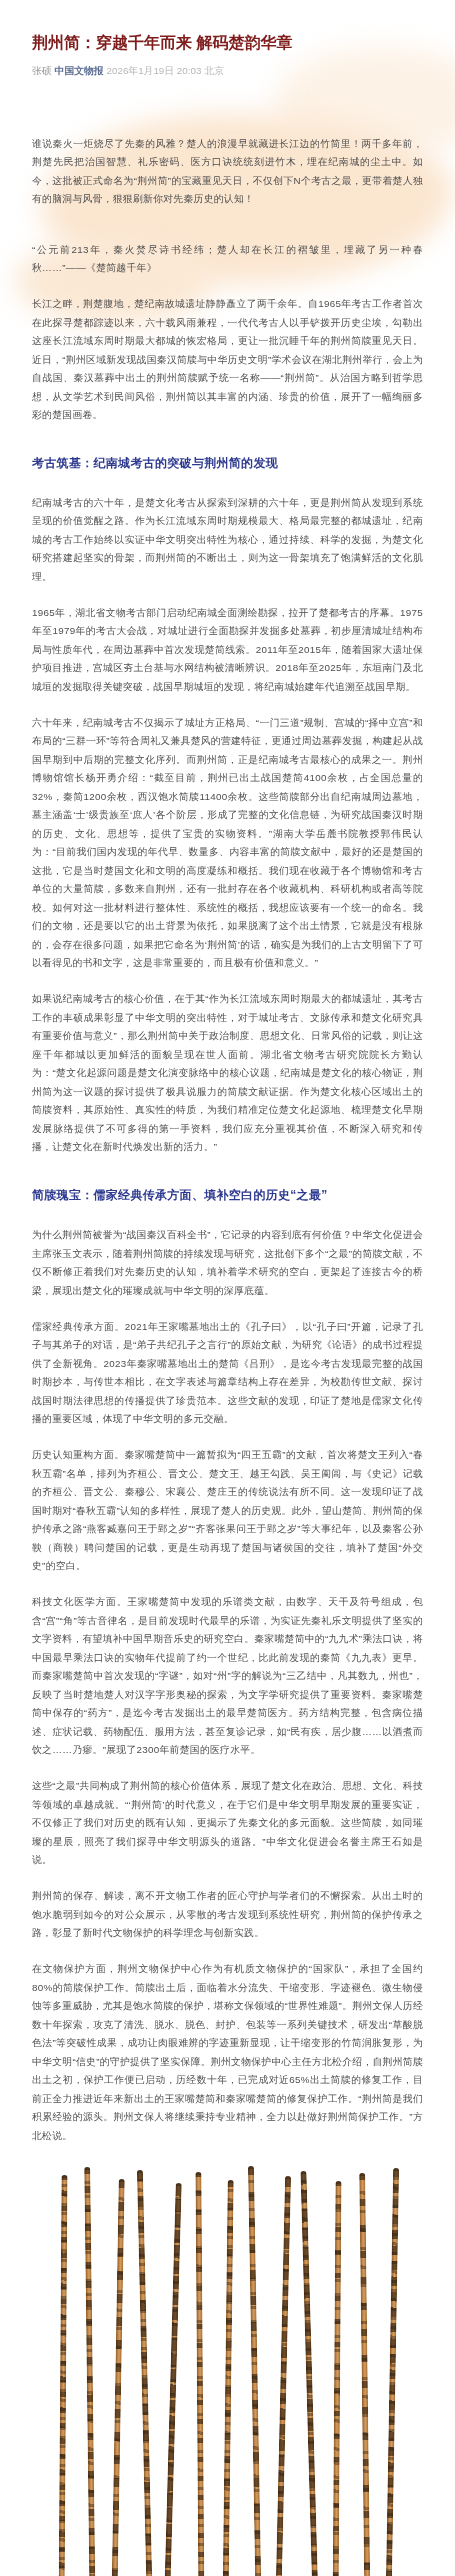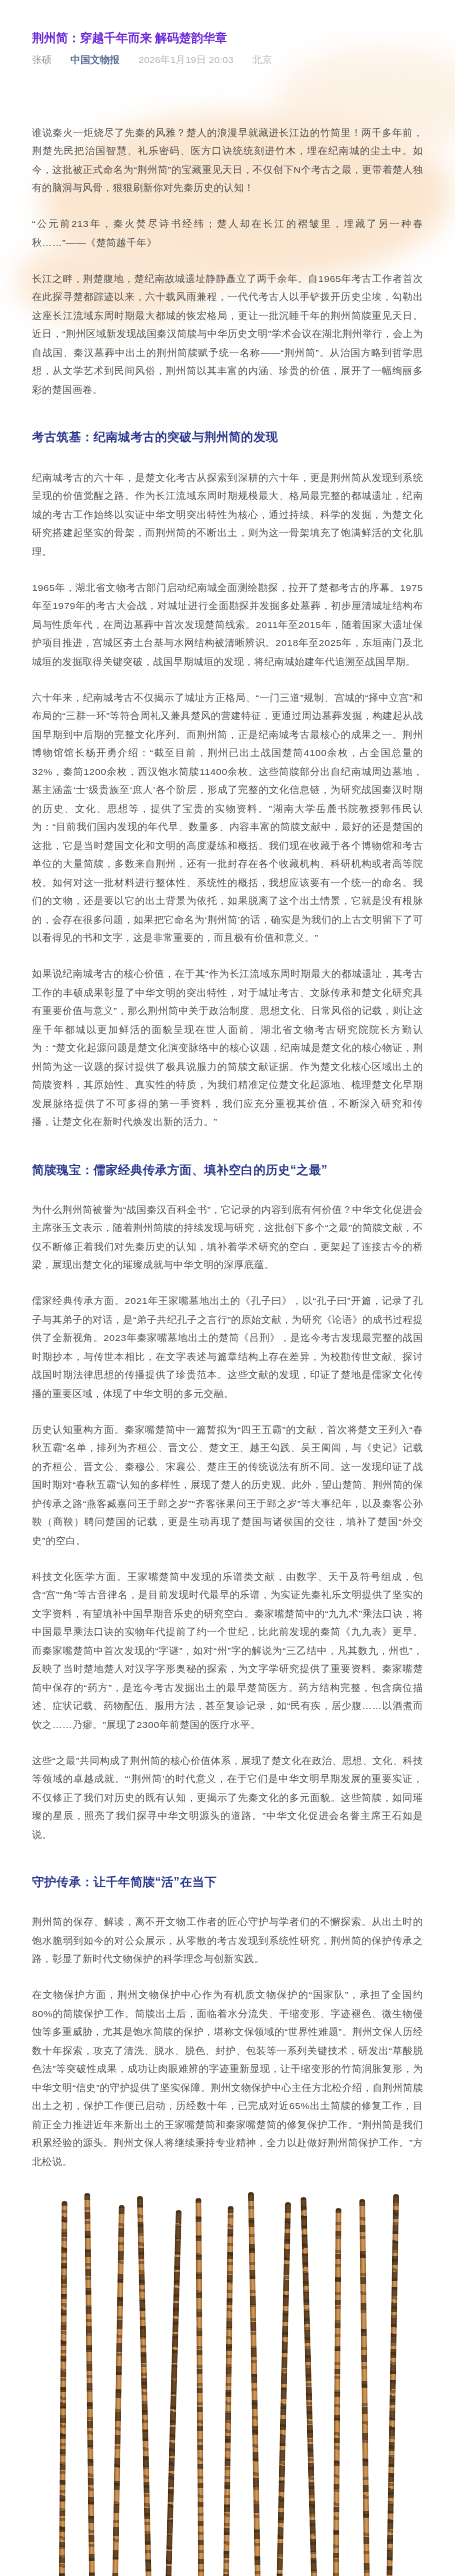--- a/index.html
+++ b/index.html
@@ -9,33 +9,33 @@
     font-family:"Liberation Sans","DejaVu Sans",sans-serif;
   }
   .content{position:relative;padding:0 32px;}
   
   .blob{position:absolute;filter:blur(13.4px);z-index:0;}
   .blob-1{background:#fdf2e6;width:216px;height:108px;right:-36px;top:47px;border-radius:50%;}
   .blob-2{background:#fbe6d0;width:412px;height:170px;left:41px;top:114px;border-radius:45% 55% 50% 50%/55% 45% 55% 45%;}
   .blob-3{background:#fbe8d4;width:196px;height:88px;left:15.5px;top:237px;border-radius:50%;}
   .page-title{
     position:relative;z-index:1;
-    padding-top:21.6px;font-size:12px;line-height:1.35;font-weight:bold;color:#6d28d9;font-family:Liberation Serif, serif;
+    padding-top:21.6px;font-size:16px;line-height:1.35;font-weight:bold;color:#7f1d1d;
   }
   .byline{
     position:relative;z-index:1;
-    margin-top:0;font-size:9.8px;color:#b6b6b6;display:flex;gap:19px;align-items:baseline;
+    margin-top:0;font-size:9.8px;color:#b6b6b6;display:flex;gap:3px;align-items:baseline;
   }
   .byline .author{color:#9a9a9a;}
   .byline .account{color:#5d6f94;font-weight:bold;cursor:pointer;}
   .article{position:relative;z-index:1;font-size:9.8px;line-height:18.5px;color:#4e4e4e;
     letter-spacing:0.3px;text-align:justify;}
   .article p{margin:17.5px 0;}
   .article p.intro{margin-top:57px;}
-  .article p.quote{margin-top:17px;}
+  .article p.quote{margin-top:32px;}
   .article h2{font-size:12px;line-height:19.6px;font-weight:bold;color:#2e3a8f;margin:29px 0 20.6px;}
   
   .fig{margin:20.6px 0;text-align:center;}
   .slips{height:484px;margin:0 28px;display:flex;justify-content:space-between;align-items:flex-start;}
   .slat{width:5.7px;border-radius:3.1px;flex:0 0 auto;}
 </style>
 </head>
 <body>
 
 <div class="blob blob-1"></div>
@@ -63,21 +63,20 @@
         <p class="para">纪南城考古的六十年，是楚文化考古从探索到深耕的六十年，更是荆州简从发现到系统呈现的价值觉醒之路。作为长江流域东周时期规模最大、格局最完整的都城遗址，纪南城的考古工作始终以实证中华文明突出特性为核心，通过持续、科学的发掘，为楚文化研究搭建起坚实的骨架，而荆州简的不断出土，则为这一骨架填充了饱满鲜活的文化肌理。</p>
         <p class="para">1965年，湖北省文物考古部门启动纪南城全面测绘勘探，拉开了楚都考古的序幕。1975年至1979年的考古大会战，对城址进行全面勘探并发掘多处墓葬，初步厘清城址结构布局与性质年代，在周边墓葬中首次发现楚简线索。2011年至2015年，随着国家大遗址保护项目推进，宫城区夯土台基与水网结构被清晰辨识。2018年至2025年，东垣南门及北城垣的发掘取得关键突破，战国早期城垣的发现，将纪南城始建年代追溯至战国早期。</p>
         <p class="para">六十年来，纪南城考古不仅揭示了城址方正格局、“一门三道”规制、宫城的“择中立宫”和布局的“三群一环”等符合周礼又兼具楚风的营建特征，更通过周边墓葬发掘，构建起从战国早期到中后期的完整文化序列。而荆州简，正是纪南城考古最核心的成果之一。荆州博物馆馆长杨开勇介绍：“截至目前，荆州已出土战国楚简4100余枚，占全国总量的32%，秦简1200余枚，西汉饱水简牍11400余枚。这些简牍部分出自纪南城周边墓地，墓主涵盖‘士’级贵族至‘庶人’各个阶层，形成了完整的文化信息链，为研究战国秦汉时期的历史、文化、思想等，提供了宝贵的实物资料。”湖南大学岳麓书院教授郭伟民认为：“目前我们国内发现的年代早、数量多、内容丰富的简牍文献中，最好的还是楚国的这批，它是当时楚国文化和文明的高度凝练和概括。我们现在收藏于各个博物馆和考古单位的大量简牍，多数来自荆州，还有一批封存在各个收藏机构、科研机构或者高等院校。如何对这一批材料进行整体性、系统性的概括，我想应该要有一个统一的命名。我们的文物，还是要以它的出土背景为依托，如果脱离了这个出土情景，它就是没有根脉的，会存在很多问题，如果把它命名为‘荆州简’的话，确实是为我们的上古文明留下了可以看得见的书和文字，这是非常重要的，而且极有价值和意义。”</p>
         <p class="para">如果说纪南城考古的核心价值，在于其“作为长江流域东周时期最大的都城遗址，其考古工作的丰硕成果彰显了中华文明的突出特性，对于城址考古、文脉传承和楚文化研究具有重要价值与意义”，那么荆州简中关于政治制度、思想文化、日常风俗的记载，则让这座千年都城以更加鲜活的面貌呈现在世人面前。湖北省文物考古研究院院长方勤认为：“楚文化起源问题是楚文化演变脉络中的核心议题，纪南城是楚文化的核心物证，荆州简为这一议题的探讨提供了极具说服力的简牍文献证据。作为楚文化核心区域出土的简牍资料，其原始性、真实性的特质，为我们精准定位楚文化起源地、梳理楚文化早期发展脉络提供了不可多得的第一手资料，我们应充分重视其价值，不断深入研究和传播，让楚文化在新时代焕发出新的活力。”</p>
         <h2>简牍瑰宝：儒家经典传承方面、填补空白的历史“之最”</h2>
         <p class="para">为什么荆州简被誉为“战国秦汉百科全书”，它记录的内容到底有何价值？中华文化促进会主席张玉文表示，随着荆州简牍的持续发现与研究，这批创下多个“之最”的简牍文献，不仅不断修正着我们对先秦历史的认知，填补着学术研究的空白，更架起了连接古今的桥梁，展现出楚文化的璀璨成就与中华文明的深厚底蕴。</p>
         <p class="para">儒家经典传承方面。2021年王家嘴墓地出土的《孔子曰》，以“孔子曰”开篇，记录了孔子与其弟子的对话，是“弟子共纪孔子之言行”的原始文献，为研究《论语》的成书过程提供了全新视角。2023年秦家嘴墓地出土的楚简《吕刑》，是迄今考古发现最完整的战国时期抄本，与传世本相比，在文字表述与篇章结构上存在差异，为校勘传世文献、探讨战国时期法律思想的传播提供了珍贵范本。这些文献的发现，印证了楚地是儒家文化传播的重要区域，体现了中华文明的多元交融。</p>
         <p class="para">历史认知重构方面。秦家嘴楚简中一篇暂拟为“四王五霸”的文献，首次将楚文王列入“春秋五霸”名单，排列为齐桓公、晋文公、楚文王、越王勾践、吴王阖闾，与《史记》记载的齐桓公、晋文公、秦穆公、宋襄公、楚庄王的传统说法有所不同。这一发现印证了战国时期对“春秋五霸”认知的多样性，展现了楚人的历史观。此外，望山楚简、荆州简的保护传承之路“燕客臧嘉问王于郢之岁”“齐客张果问王于郢之岁”等大事纪年，以及秦客公孙鞅（商鞅）聘问楚国的记载，更是生动再现了楚国与诸侯国的交往，填补了楚国“外交史”的空白。</p>
         <p class="para">科技文化医学方面。王家嘴楚简中发现的乐谱类文献，由数字、天干及符号组成，包含“宫”“角”等古音律名，是目前发现时代最早的乐谱，为实证先秦礼乐文明提供了坚实的文字资料，有望填补中国早期音乐史的研究空白。秦家嘴楚简中的“九九术”乘法口诀，将中国最早乘法口诀的实物年代提前了约一个世纪，比此前发现的秦简《九九表》更早。而秦家嘴楚简中首次发现的“字谜”，如对“州”字的解说为“三乙结中，凡其数九，州也”，反映了当时楚地楚人对汉字字形奥秘的探索，为文字学研究提供了重要资料。秦家嘴楚简中保存的“药方”，是迄今考古发掘出土的最早楚简医方。药方结构完整，包含病位描述、症状记载、药物配伍、服用方法，甚至复诊记录，如“民有疾，居少腹……以酒煮而饮之……乃瘳。”展现了2300年前楚国的医疗水平。</p>
         <p class="para">这些“之最”共同构成了荆州简的核心价值体系，展现了楚文化在政治、思想、文化、科技等领域的卓越成就。“‘荆州简’的时代意义，在于它们是中华文明早期发展的重要实证，不仅修正了我们对历史的既有认知，更揭示了先秦文化的多元面貌。这些简牍，如同璀璨的星辰，照亮了我们探寻中华文明源头的道路。”中华文化促进会名誉主席王石如是说。</p>
-        <h2>守护传承：让千年简牍“活”在当下</h2>
         <p class="para">荆州简的保存、解读，离不开文物工作者的匠心守护与学者们的不懈探索。从出土时的饱水脆弱到如今的对公众展示，从零散的考古发现到系统性研究，荆州简的保护传承之路，彰显了新时代文物保护的科学理念与创新实践。</p>
         <p class="para">在文物保护方面，荆州文物保护中心作为有机质文物保护的“国家队”，承担了全国约80%的简牍保护工作。简牍出土后，面临着水分流失、干缩变形、字迹褪色、微生物侵蚀等多重威胁，尤其是饱水简牍的保护，堪称文保领域的“世界性难题”。荆州文保人历经数十年探索，攻克了清洗、脱水、脱色、封护、包装等一系列关键技术，研发出“草酸脱色法”等突破性成果，成功让肉眼难辨的字迹重新显现，让干缩变形的竹简润胀复形，为中华文明“信史”的守护提供了坚实保障。荆州文物保护中心主任方北松介绍，自荆州简牍出土之初，保护工作便已启动，历经数十年，已完成对近65%出土简牍的修复工作，目前正全力推进近年来新出土的王家嘴楚简和秦家嘴楚简的修复保护工作。“荆州简是我们积累经验的源头。荆州文保人将继续秉持专业精神，全力以赴做好荆州简保护工作。”方北松说。</p>
       </div>
 
     <figure class="fig" style="margin-left:0;margin-right:0;">
       <div class="slips">
           <div class="slat" style="height: 438px; margin-top: 9.3px; transform: rotate(0.4deg); background: repeating-linear-gradient(rgba(35, 22, 10, 0.6) 0px, rgba(35, 22, 10, 0.6) 5.2px, rgba(35, 22, 10, 0) 5.2px, rgba(35, 22, 10, 0) 15.5px), repeating-linear-gradient(184deg, rgba(20, 12, 6, 0.35) 0px, rgba(20, 12, 6, 0.35) 3.1px, rgba(0, 0, 0, 0) 3.1px, rgba(0, 0, 0, 0) 9.3px), linear-gradient(90deg, rgb(138, 90, 43), rgb(194, 135, 74) 35%, rgb(213, 156, 92) 55%, rgb(160, 108, 52));"></div>
           <div class="slat" style="height: 456px; margin-top: 1px; transform: rotate(-0.7deg); background: repeating-linear-gradient(rgba(35, 22, 10, 0.6) 0px, rgba(35, 22, 10, 0.6) 7.2px, rgba(35, 22, 10, 0) 7.2px, rgba(35, 22, 10, 0) 19px), repeating-linear-gradient(184deg, rgba(20, 12, 6, 0.35) 0px, rgba(20, 12, 6, 0.35) 3.1px, rgba(0, 0, 0, 0) 3.1px, rgba(0, 0, 0, 0) 14px), linear-gradient(90deg, rgb(138, 90, 43), rgb(194, 135, 74) 35%, rgb(213, 156, 92) 55%, rgb(160, 108, 52));"></div>
           <div class="slat" style="height: 428px; margin-top: 13.4px; transform: rotate(1deg); background: repeating-linear-gradient(rgba(35, 22, 10, 0.6) 0px, rgba(35, 22, 10, 0.6) 9.3px, rgba(35, 22, 10, 0) 9.3px, rgba(35, 22, 10, 0) 23px), repeating-linear-gradient(184deg, rgba(20, 12, 6, 0.35) 0px, rgba(20, 12, 6, 0.35) 3.1px, rgba(0, 0, 0, 0) 3.1px, rgba(0, 0, 0, 0) 18.5px), linear-gradient(90deg, rgb(138, 90, 43), rgb(194, 135, 74) 35%, rgb(213, 156, 92) 55%, rgb(160, 108, 52));"></div>
           <div class="slat" style="height: 449px; margin-top: 4.1px; transform: rotate(-1.3deg); background: repeating-linear-gradient(rgba(35, 22, 10, 0.6) 0px, rgba(35, 22, 10, 0.6) 11.3px, rgba(35, 22, 10, 0) 11.3px, rgba(35, 22, 10, 0) 26px), repeating-linear-gradient(184deg, rgba(20, 12, 6, 0.35) 0px, rgba(20, 12, 6, 0.35) 3.1px, rgba(0, 0, 0, 0) 3.1px, rgba(0, 0, 0, 0) 9.3px), linear-gradient(90deg, rgb(138, 90, 43), rgb(194, 135, 74) 35%, rgb(213, 156, 92) 55%, rgb(160, 108, 52));"></div>

